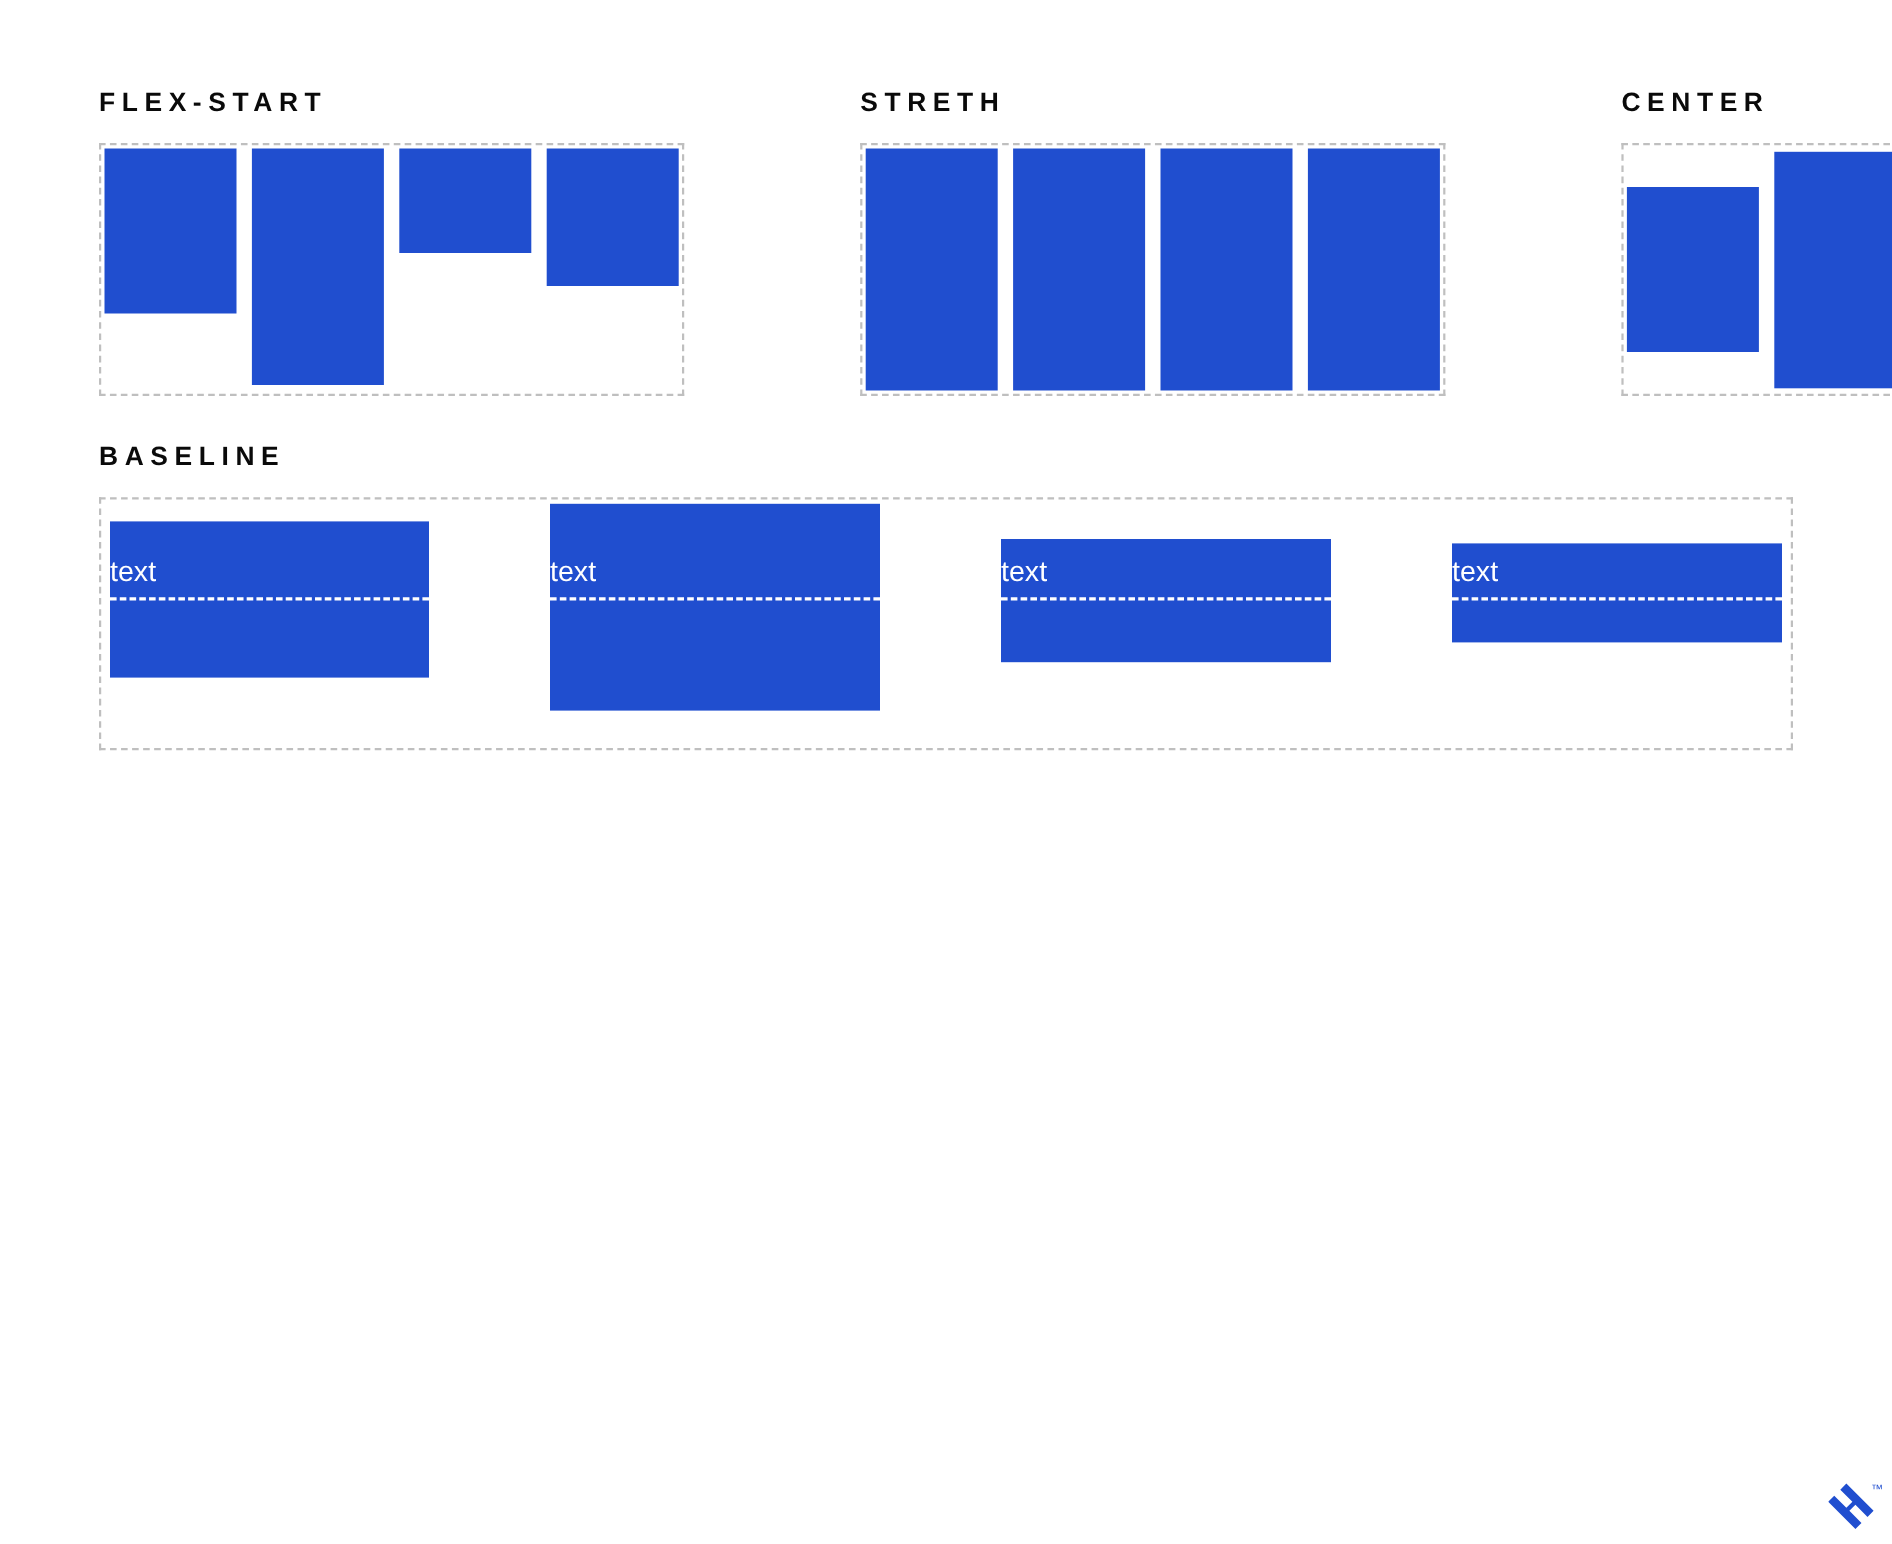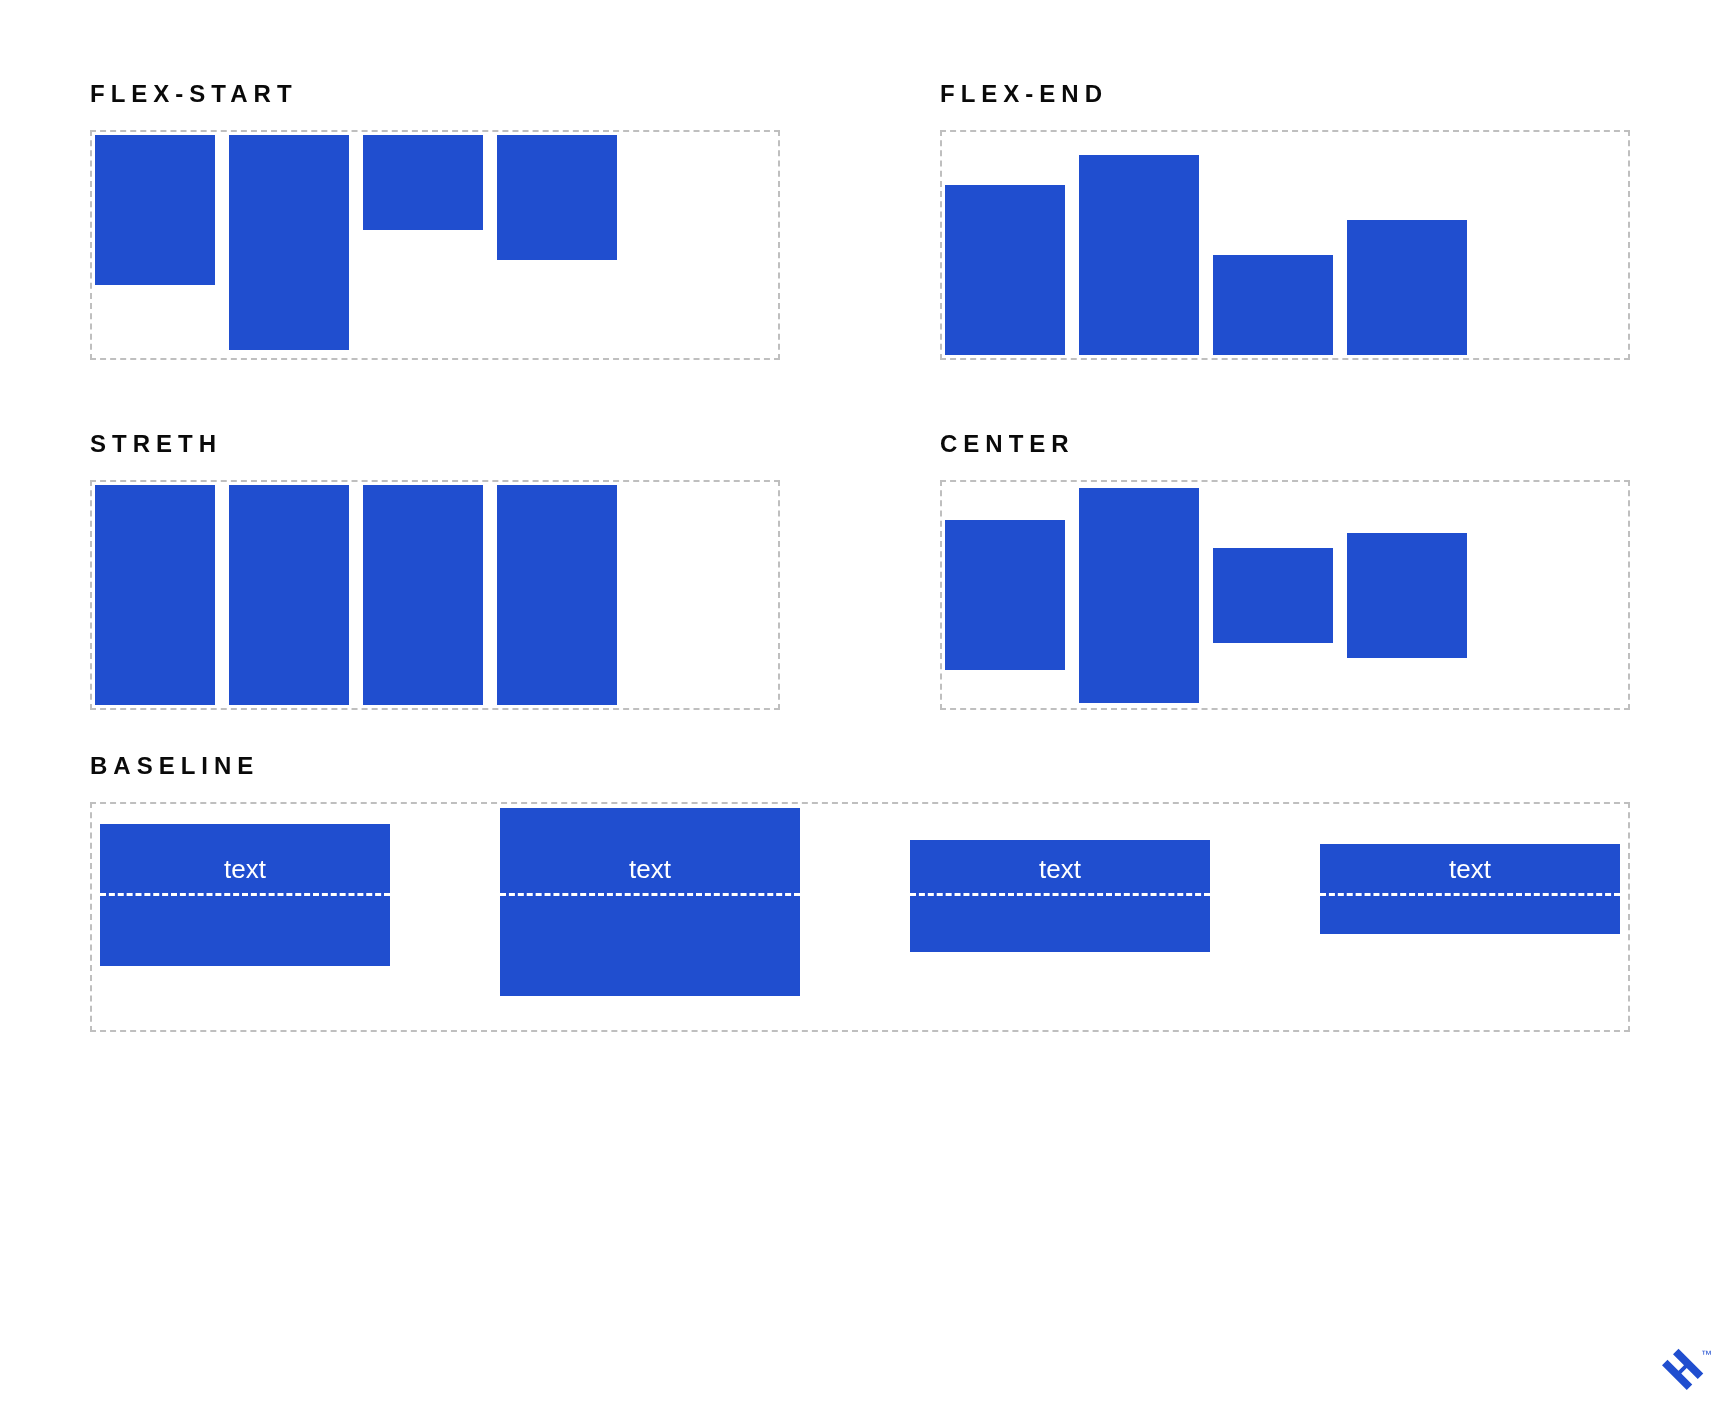--- a/index.html
+++ b/index.html
@@ -6,21 +6,21 @@
     body {
       background: #ffffff;
       font-family: -apple-system, BlinkMacSystemFont, "Segoe UI", Helvetica, Arial, sans-serif;
       width: 1720px;
       height: 1404px;
       padding: 80px 90px;
       position: relative;
     }
     .grid {
       display: grid;
-      grid-template-columns: 1fr 1fr;
+      grid-template-columns: 1fr 1fr 1fr;
       gap: 70px 160px;
     }
     .section { }
     .section-title {
       font-size: 24px;
       font-weight: 600;
       letter-spacing: 6px;
       color: #0a0a0a;
       margin-bottom: 22px;
     }
@@ -64,21 +64,20 @@
     .baseline-box {
       background: #204ecf;
       color: #ffffff;
       display: flex;
       flex-direction: column;
       align-items: stretch;
       justify-content: center;
     }
     .baseline-box .label {
       font-size: 26px;
-      text-align: center;
       padding-bottom: 8px;
     }
     .baseline-box .dash {
       border-top: 3px dashed #ffffff;
       width: 100%;
     }
     .baseline-box .spacer-top {}
     .baseline-box .spacer-bottom {}
     
     .bb1 { width: 290px; }
@@ -120,29 +119,20 @@
   <div class="section">
     <div class="section-title">FLEX-START</div>
     <div class="flex-container flex-start">
       <div class="box h-150"></div>
       <div class="box h-215"></div>
       <div class="box h-95"></div>
       <div class="box h-125"></div>
     </div>
   </div>
 
-  <div class="section">
-    <div class="section-title">FLEX-END</div>
-    <div class="flex-container flex-end">
-      <div class="box h-170"></div>
-      <div class="box h-200"></div>
-      <div class="box h-100"></div>
-      <div class="box h-135"></div>
-    </div>
-  </div>
 
   <div class="section">
     <div class="section-title">STRETH</div>
     <div class="flex-container stretch">
       <div class="box" style="height:auto"></div>
       <div class="box" style="height:auto"></div>
       <div class="box" style="height:auto"></div>
       <div class="box" style="height:auto"></div>
     </div>
   </div>

